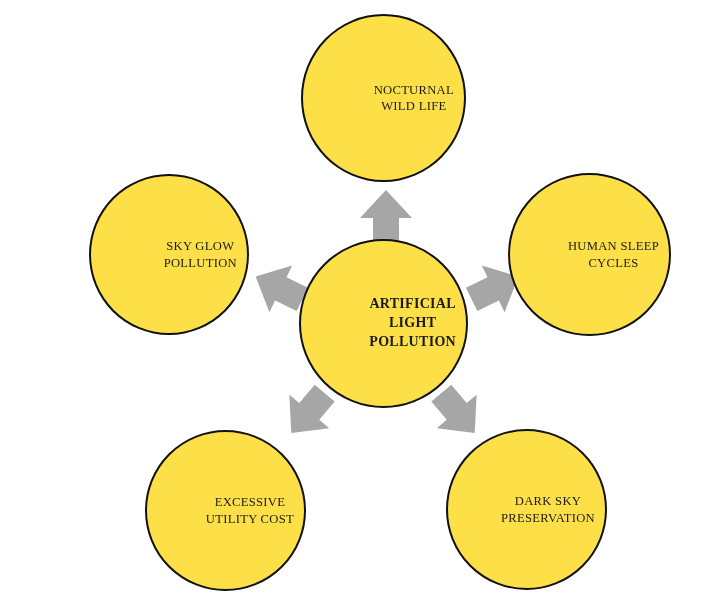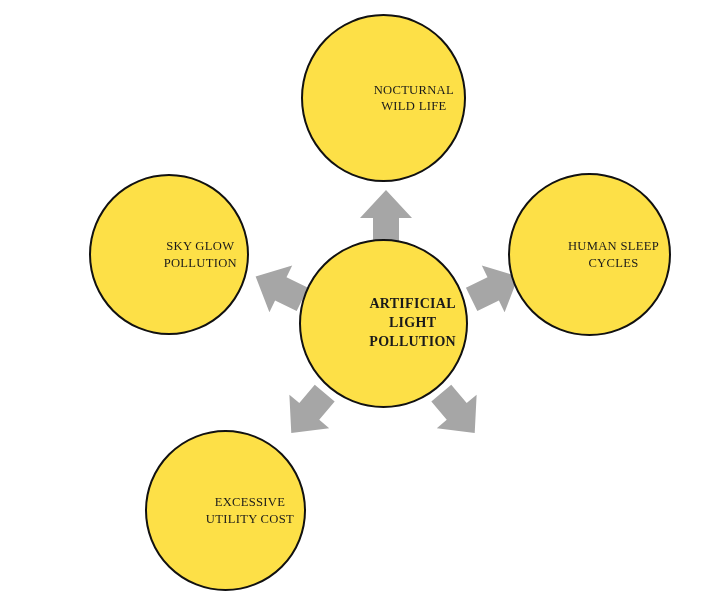--- a/index.html
+++ b/index.html
@@ -145,20 +145,24 @@
   <div class="node satellite" id="node-nocturnal-wild-life">
     <span class="node-label">NOCTURNAL
 WILD LIFE</span>
   </div>
 
   <div class="node satellite" id="node-human-sleep-cycles">
     <span class="node-label">HUMAN SLEEP
 CYCLES</span>
   </div>
 
+  <div class="node satellite" id="node-dark-sky-preservation">
+    <span class="node-label">DARK SKY
+PRESERVATION</span>
+  </div>
 
   <div class="node satellite" id="node-excessive-utility-cost">
     <span class="node-label">EXCESSIVE
 UTILITY COST</span>
   </div>
 
   <div class="node satellite" id="node-sky-glow-spillover">
     <span class="node-label">SKY GLOW
 POLLUTION</span>
   </div>

